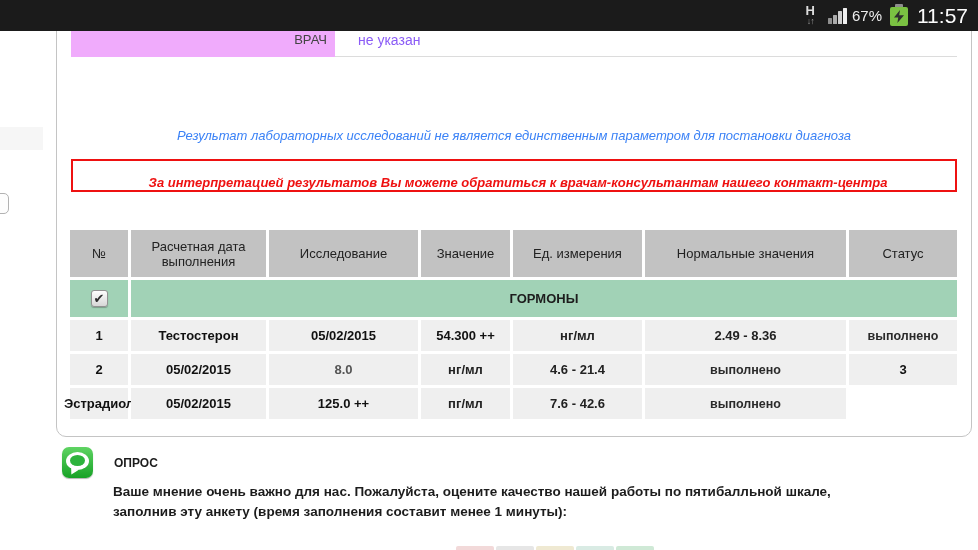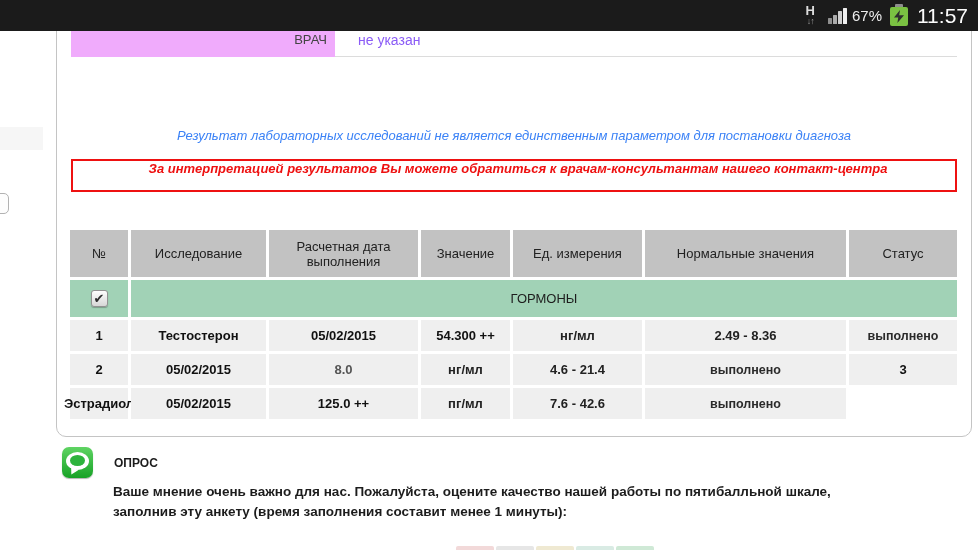--- a/index.html
+++ b/index.html
@@ -61,33 +61,33 @@
     font-size:14px; color:#8b5cf6;
   }
 
   
   .disclaimer {
     position:absolute; left:71px; top:128px; width:886px; z-index:5;
     text-align:center; font-style:italic; font-size:13px; color:#3b82f6;
   }
   .alert-box {
     position:absolute; left:71px; top:159px; width:886px; height:33px; z-index:5;
-    border:2px solid #ee1111; display:flex; align-items:flex-start; justify-content:center;padding-left:8px;
+    border:2px solid #ee1111; display:flex; align-items:flex-end; justify-content:center;padding-left:8px;
   }
   .alert-box .alert-text { font-size:13px; font-weight:bold; font-style:italic; color:#ee1111; }
 
   
   .results-table {
     position:absolute; left:70px; top:230px; z-index:5;
     display:grid; grid-template-columns:58px 135px 149px 89px 129px 201px 108px; gap:3px;
   }
   .cell { display:flex; align-items:center; justify-content:center; text-align:center; font-size:13px; color:#222; }
   .hdr { background:#c2c2c2; height:47px; line-height:15px; padding:0 4px; }
   .grp { background:#a1d2b6; height:37px; }
-  .grp-label { grid-column:2 / -1; font-weight:normal; font-size:13px; color:#1d1d1d; }
+  .grp-label { grid-column:2 / -1; font-weight:bold; font-size:13px; color:#1d1d1d; }
   .dat { background:#efefef; height:31px;font-weight:bold; }
   .b { font-weight:bold; color:#111; }
   .val-normal { color:#555; }
   .status-cell { font-size:12.5px; color:#2a2a2a; }
   .checkbox {
     width:17px; height:17px; border:1px solid #929292; border-radius:3px;
     background:linear-gradient(#fefefe,#d7d7d7);
     display:flex; align-items:center; justify-content:center;
     font-size:13px; color:#2b2b2b; line-height:1;
     box-shadow:0 1px 1px rgba(0,0,0,0.25);
@@ -139,22 +139,22 @@
   <div class="value-cell">не указан</div>
 </div>
 
 <div class="disclaimer">Результат лабораторных исследований не является единственным параметром для постановки диагноза</div>
 <div class="alert-box">
   <div class="alert-text">За интерпретацией результатов Вы можете обратиться к врачам-консультантам нашего контакт-центра</div>
 </div>
 
 <div class="results-table">
   <div class="cell hdr">№</div>
+  <div class="cell hdr">Расчетная дата выполнения</div>
   <div class="cell hdr">Исследование</div>
-  <div class="cell hdr">Расчетная дата выполнения</div>
   <div class="cell hdr">Значение</div>
   <div class="cell hdr">Ед. измерения</div>
   <div class="cell hdr">Нормальные значения</div>
   <div class="cell hdr">Статус</div>
 
   <div class="cell grp">
     <div class="checkbox">✔</div>
   </div>
   <div class="cell grp grp-label">ГОРМОНЫ</div>
 

